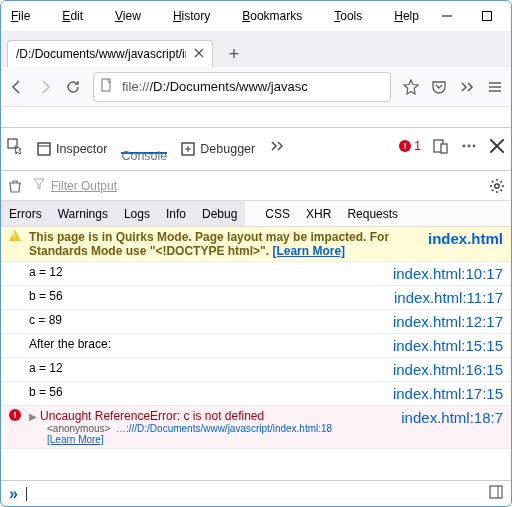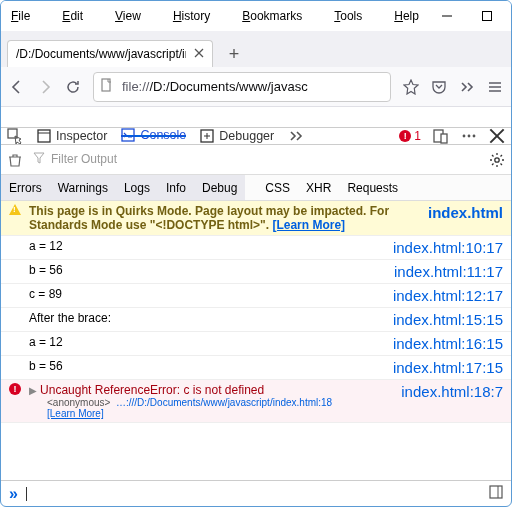--- a/index.html
+++ b/index.html
@@ -20,30 +20,30 @@
 .newtab { width: 26px; height: 26px; display: flex; align-items: center; justify-content: center; color: #555; font-size: 18px; }
 
 .addrbar { height: 40px; background: #f9f9fb; border-bottom: 1px solid #e0e0e6; display: flex; align-items: center; padding: 0 8px; gap: 12px; }
 .nav-btn { color: #5b5b66; display: flex; align-items: center; justify-content: center; }
 .nav-btn svg { width: 16px; height: 16px; }
 .nav-btn.disabled { color: #bbb; }
 .url-box { flex: 1; display: flex; align-items: center; background: #fff; border: 1px solid #ccc; border-radius: 4px; height: 30px; padding: 0 6px; gap: 8px; overflow: hidden; }
 .url-text { font-size: 13px; color: #5b5b66; white-space: nowrap; overflow: hidden; }
 .url-text .path { color: #0c0c0d; }
 
-.devtools-bar { height: 18px; border-top: 1px solid #ccc; border-bottom: 1px solid #ccc; display: flex; align-items: center; padding: 8px 6px; gap: 14px; margin-top: 20px; }
+.devtools-bar { height: 44px; border-top: 1px solid #ccc; border-bottom: 1px solid #ccc; display: flex; align-items: flex-end; padding: 16px 6px; gap: 14px; margin-top: 20px; }
 .dev-tab { display: flex; align-items: center; gap: 5px; font-size: 12.5px; color: #333; height: 100%; }
-.dev-tab.active { color: #1d4ed8; border-bottom: 2px solid #0060df; }
+.dev-tab.active { color: #737373; border-bottom: 2px solid #0060df; flex-direction: column; }
 .dev-tab svg { width: 14px; height: 14px; }
 .dev-right { margin-left: auto; display: flex; align-items: center; gap: 12px; }
 .err-badge { display: flex; align-items: center; gap: 3px; color: #d70022; font-size: 12px; }
 .err-dot { width: 12px; height: 12px; border-radius: 50%; background: #d70022; display: flex; align-items: center; justify-content: center; color: #fff; font-size: 9px; font-weight: bold; }
 
 .filter-bar { height: 30px; display: flex; align-items: center; padding: 0 6px; gap: 10px; border-bottom: 1px solid #ddd; }
-.filter-input { flex: 1; display: flex; align-items: flex-start; gap: 6px; color: #999; font-size: 12px; }
+.filter-input { flex: 1; display: flex; align-items: center; gap: 6px; color: #999; font-size: 12px; text-decoration: underline; }
 .gear { margin-left: auto; }
 
 .cat-bar { height: 26px; background: #fbfbfb; border-bottom: 1px solid #ddd; display: flex; align-items: center; font-size: 12px; }
 .cat { padding: 12px 8px; height: 100%; display: flex; align-items: center; }
 .cat.on { background: #e9e9ef; }
 .cat-spacer { width: 12px; }
 
 .output { flex: 1; overflow: auto; font-family: Consolas, monospace; font-size: 12px; }
 .row { display: flex; padding: 3px 8px; border-bottom: 1px solid #eee; align-items: flex-start; gap: 6px; }
 .row .icon-col { width: 14px; flex-shrink: 0; }

